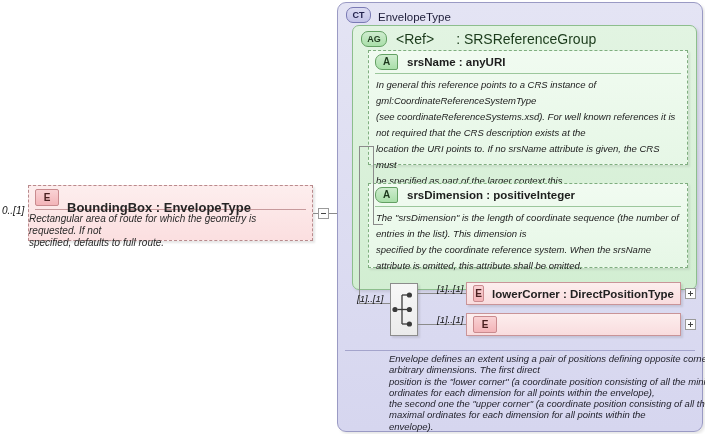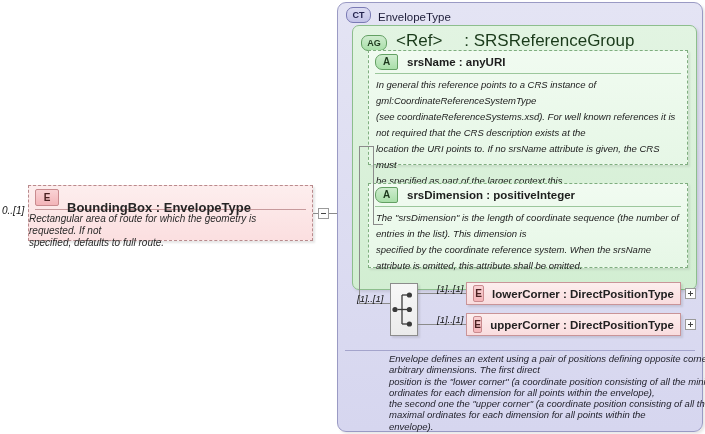--- a/index.html
+++ b/index.html
@@ -123,21 +123,21 @@
     position:absolute;left:352px;top:25px;width:345px;height:265px;
     background:linear-gradient(#e2f4e2,#d2eed2);
     border:1px solid #8dbe8d;
     border-radius:7px;
     box-sizing:border-box;
     box-shadow:2px 2px 3px rgba(0,0,0,.10);
   }
   .ag-hdr{
     position:absolute;left:8px;top:5px;display:flex;align-items:flex-end;
   }
-  .ag-title{margin-left:9px;font-size:17px;color:#1a3a1a;white-space:nowrap;}
+  .ag-title{margin-left:9px;font-size:14px;color:#1a3a1a;white-space:nowrap;}
 
   
   .attr{
     position:absolute;
     border:1px dashed #7fae7f;
     background:linear-gradient(#f1fbf1,#e6f7e6);
     box-sizing:border-box;
     box-shadow:2px 2px 2px rgba(0,0,0,.08);
   }
   .attr-hdr{
@@ -286,21 +286,20 @@
   <div class="occ" style="left:437px;top:314px;">[1]..[1]</div>
 
   <div class="el" id="el-lower">
     <span class="badge badge-e">E</span>
     <span class="el-title">lowerCorner : DirectPositionType</span>
   </div>
   <div class="toggle plus" style="left:685px;top:288px;"></div>
 
   <div class="el" id="el-upper">
     <span class="badge badge-e">E</span>
-    <span class="el-title">upperCorner : DirectPositionType</span>
   </div>
   <div class="toggle plus" style="left:685px;top:319px;"></div>
 
   <div class="ct-doc-rule"></div>
   <div class="ct-doc">Envelope defines an extent using a pair of positions defining opposite corners in
 arbitrary dimensions. The first direct
 position is the "lower corner" (a coordinate position consisting of all the minimal
 ordinates for each dimension for all points within the envelope),
 the second one the "upper corner" (a coordinate position consisting of all the
 maximal ordinates for each dimension for all points within the

